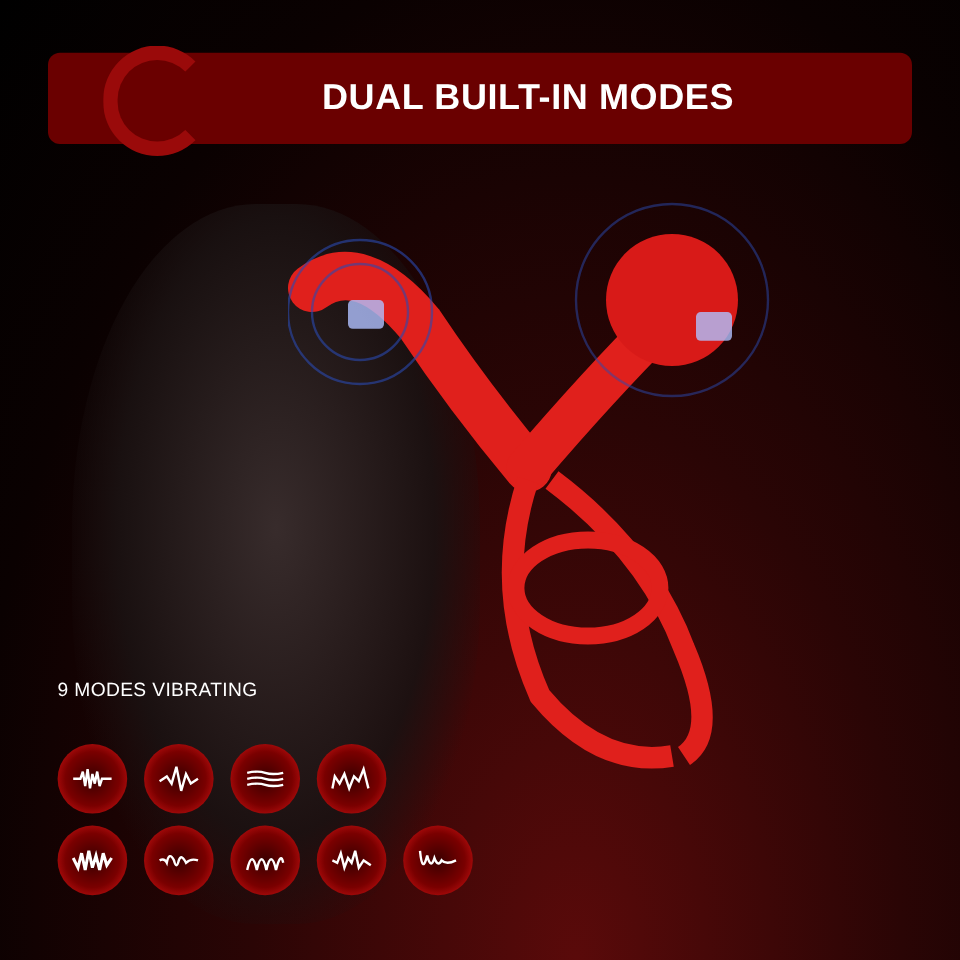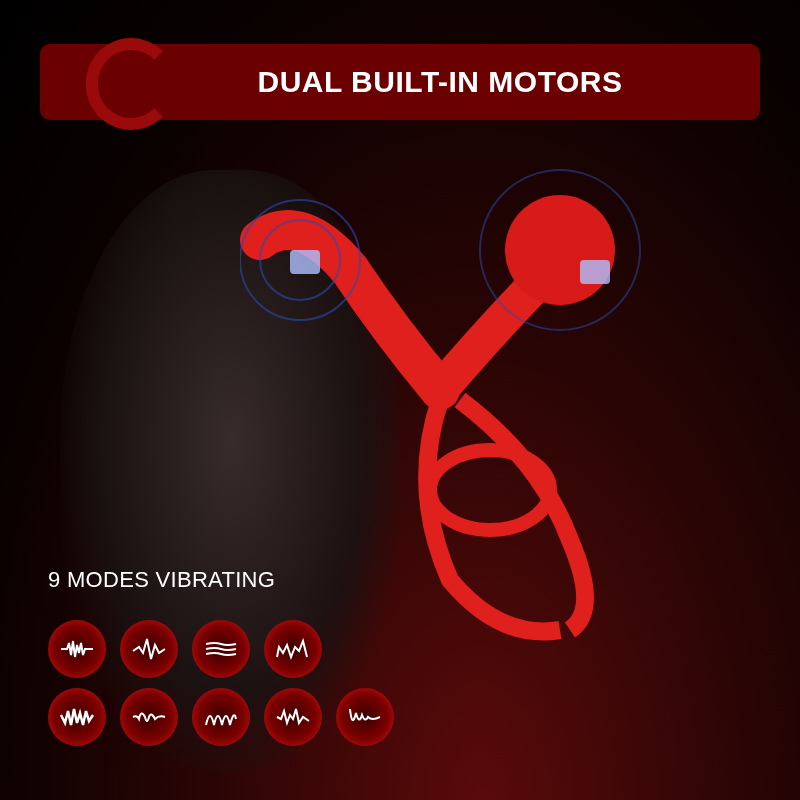--- a/index.html
+++ b/index.html
@@ -8,33 +8,33 @@
        font-family:"Liberation Sans", sans-serif;}
   .banner{position:absolute;left:40px;top:44px;width:720px;height:76px;background:#6a0000;border-radius:10px;}
   .banner-ring{position:absolute;left:86px;top:38px;width:90px;height:92px;border-radius:46px;
        border:12px solid #9a0a0a;border-right-color:transparent;box-sizing:border-box;}
   .banner-title{position:absolute;left:0;right:0;top:44px;height:76px;line-height:76px;text-align:center;
        color:#fff;font-weight:bold;font-size:30px;letter-spacing:0.5px;padding-left:80px;}
   .product-shadow{position:absolute;left:60px;top:170px;width:340px;height:600px;
        background:radial-gradient(ellipse at 50% 45%, #3a3030 0%, #1a1212 55%, transparent 75%);
        border-radius:45%;opacity:0.9;}
   .product-body{position:absolute;left:240px;top:160px;width:500px;height:500px;}
-  .modes-label{position:absolute;left:48px;top:567px;color:#fff;font-size:22px;letter-spacing:0.3px;}
+  .modes-label{position:absolute;left:48px;top:567px;color:#fff;font-size:16px;letter-spacing:0.3px;}
   .modes-grid{position:absolute;left:48px;top:620px;width:360px;}
   .mode{position:absolute;width:58px;height:58px;border-radius:50%;
        background:radial-gradient(circle, #3a0000 0%, #7a0000 55%, #c01010 85%, #8a0505 100%);
        display:flex;align-items:center;justify-content:center;cursor:pointer;}
   .mode svg{width:36px;height:24px;}
 </style>
 </head>
 <body>
 
 <div class="banner"></div>
 <div class="banner-ring"></div>
-<div class="banner-title">DUAL BUILT-IN MOTORS</div>
+<div class="banner-title">DUAL BUILT-IN MODES</div>
 
 <div class="product-shadow"></div>
 
 <svg class="product-body" viewBox="0 0 500 500">
   <path d="M20 80 Q60 50 110 110 Q150 170 200 230" stroke="#e0201c" stroke-width="40" fill="none" stroke-linecap="round"></path>
   <path d="M200 230 Q260 160 310 110" stroke="#e0201c" stroke-width="36" fill="none" stroke-linecap="round"></path>
   <circle cx="320" cy="90" r="55" fill="#d81a18"></circle>
   <path d="M200 240 Q170 330 210 420 Q260 480 320 470" stroke="#e0201c" stroke-width="18" fill="none"></path>
   <path d="M220 240 Q300 300 330 380 Q360 450 330 470" stroke="#e0201c" stroke-width="18" fill="none"></path>
   <ellipse cx="250" cy="330" rx="60" ry="40" stroke="#e0201c" stroke-width="14" fill="none"></ellipse>

